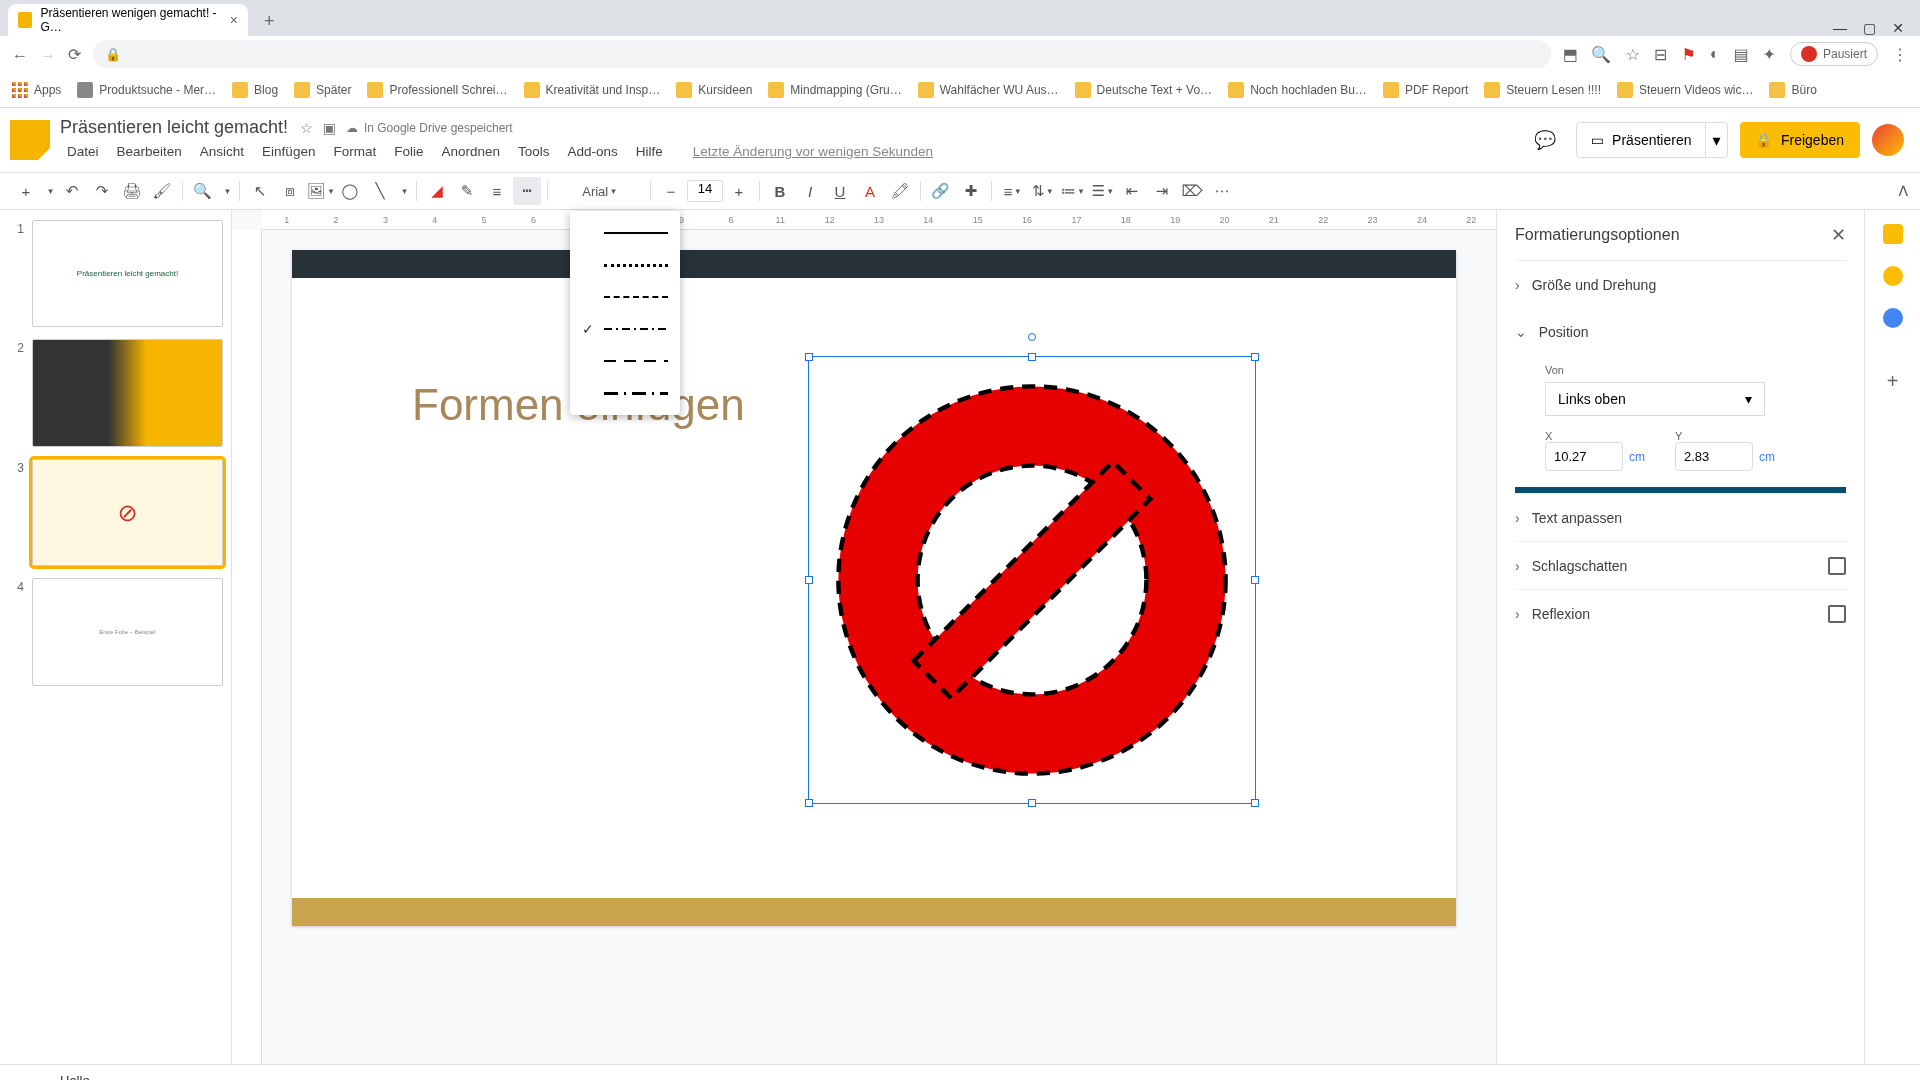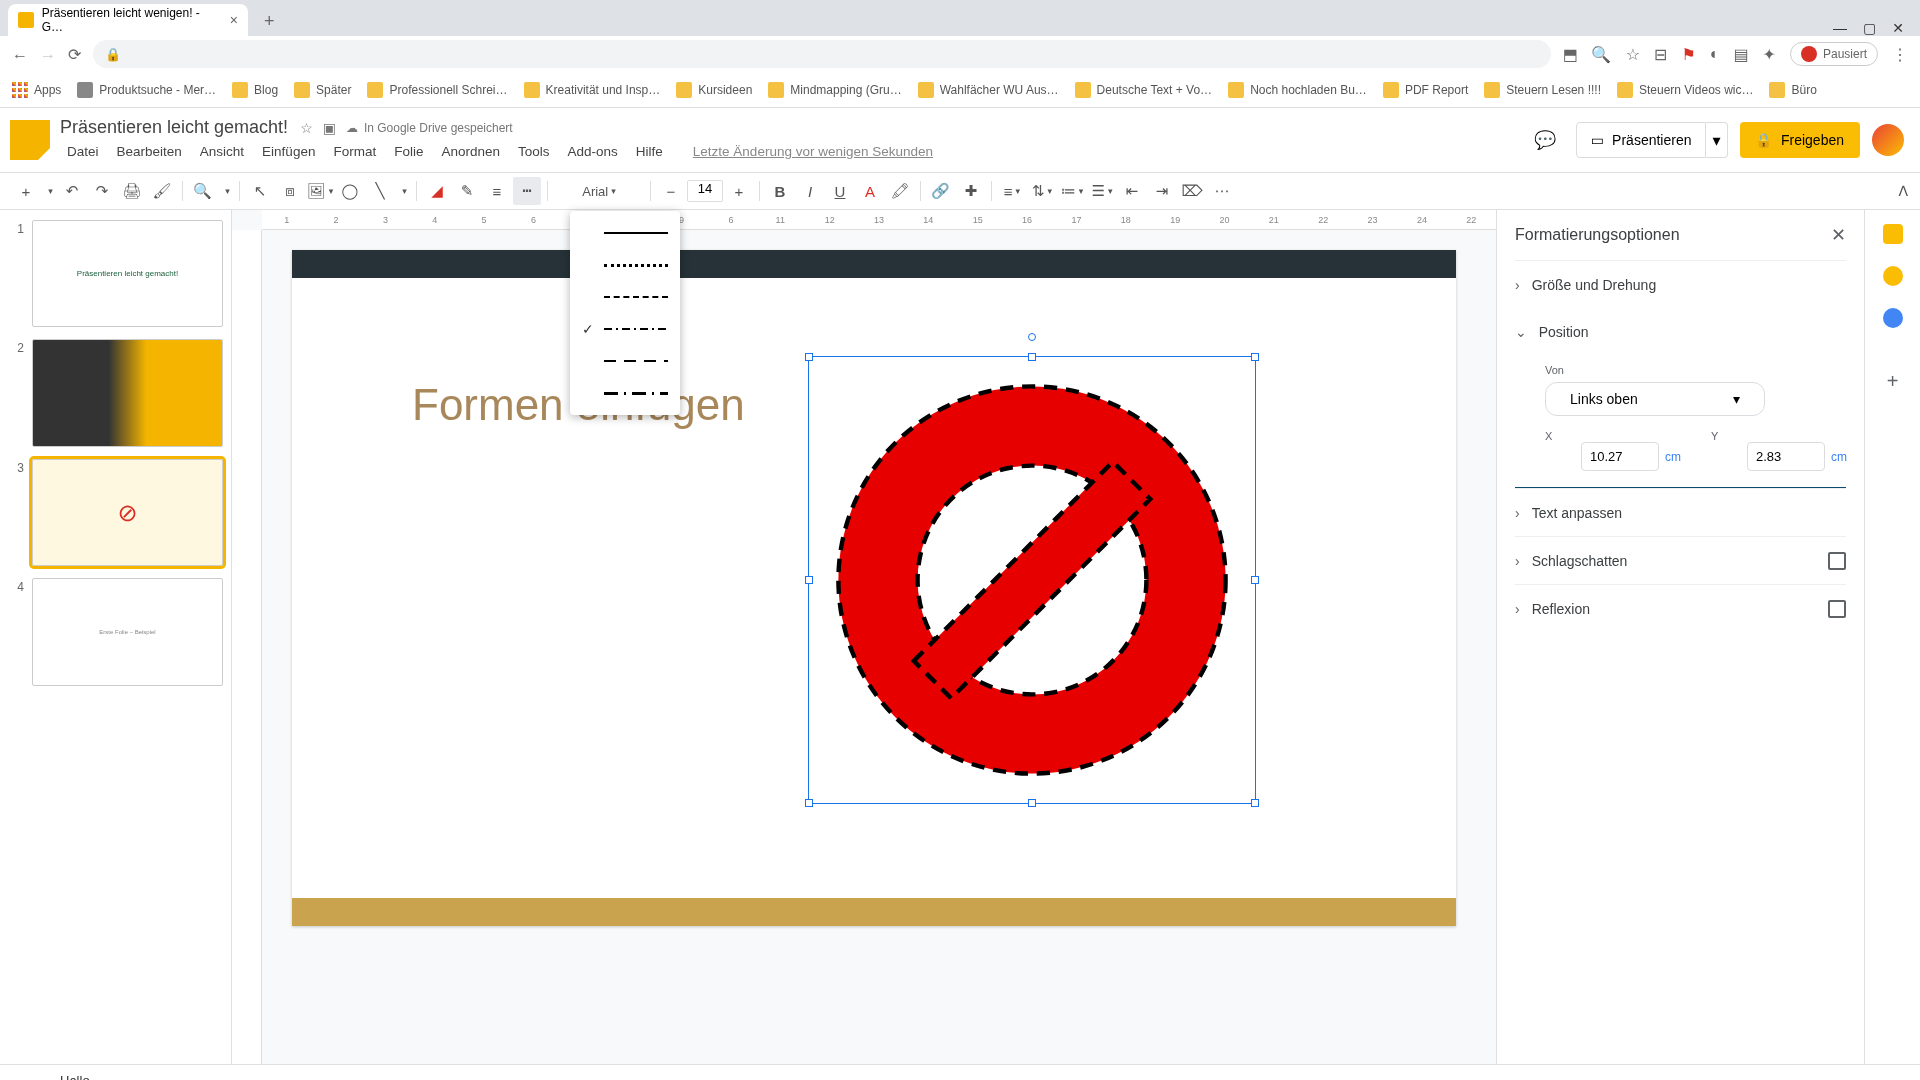--- a/index.html
+++ b/index.html
@@ -99,44 +99,44 @@
 .rotate-handle { position: absolute; top: -24px; left: 50%; margin-left: -4px; width: 8px; height: 8px; background: #fff; border: 1px solid #1a73e8; border-radius: 50%; }
 
 .side-pane { width: 368px; border-left: 1px solid #e0e0e0; padding: 14px 18px; background: #fff; }
 .side-header { display: flex; align-items: center; justify-content: space-between; margin-bottom: 14px; }
 .side-title { font-size: 16px; color: #3c4043; }
 .side-close { font-size: 18px; color: #5f6368; cursor: pointer; }
 .section-row { display: flex; align-items: center; gap: 12px; height: 48px; border-top: 1px solid #eee; cursor: pointer; font-size: 14px; color: #3c4043; }
 .section-row.open { border-top: none; }
 .chev { color: #5f6368; font-size: 14px; }
 .section-checkbox { margin-left: auto; width: 18px; height: 18px; border: 2px solid #5f6368; border-radius: 2px; }
-.pos-content { padding: 8px 0 16px 30px; border-bottom: 1px solid #0c4a6e; }
+.pos-content { padding: 8px 0 16px 30px; border-bottom: 6px solid #0c4a6e; }
 .pos-label { font-size: 11px; color: #5f6368; margin-bottom: 6px; }
-.pos-select { border: 1px solid #dadce0; border-radius: 12px; padding: 8px 24px; font-size: 14px; width: 220px; display: flex; justify-content: space-between; cursor: pointer; }
+.pos-select { border: 1px solid #dadce0; border-radius: 0; padding: 8px 12px; font-size: 14px; width: 220px; display: flex; justify-content: space-between; cursor: pointer; }
 .pos-inputs { display: flex; gap: 30px; margin-top: 14px; }
 .pos-inp-group { }
 .pos-inp-label { font-size: 11px; color: #5f6368; }
 .pos-inp-row { display: flex; align-items: center; gap: 6px; }
-.pos-input { border: 1px solid #dadce0; border-radius: 4px; padding: 6px 8px; font-size: 13px; width: 78px; margin-left: 36px; }
+.pos-input { border: 1px solid #dadce0; border-radius: 4px; padding: 6px 8px; font-size: 13px; width: 78px; }
 .pos-unit { font-size: 12px; color: #3b82f6; }
 
 .right-rail { width: 56px; border-left: 1px solid #e0e0e0; display: flex; flex-direction: column; align-items: center; padding: 14px 0; gap: 22px; }
 .rail-icon { width: 20px; height: 20px; border-radius: 4px; cursor: pointer; }
 .rail-plus { margin-top: 20px; font-size: 20px; color: #5f6368; cursor: pointer; }
 
 .speaker-notes { height: 40px; border-top: 1px solid #e0e0e0; padding: 8px 60px; font-size: 13px; color: #333; }
 </style>
 </head>
 <body>
 
 <div class="browser-chrome">
   <div class="tab-bar">
     <div class="tab">
       <span class="tab-favicon"></span>
-      <span>Präsentieren leicht wenigen! - G…</span>
+      <span>Präsentieren wenigen gemacht! - G…</span>
       <span class="tab-close">×</span>
     </div>
     <span class="new-tab">+</span>
     <div class="window-controls">
       <span>—</span>
       <span>▢</span>
       <span>✕</span>
     </div>
   </div>
   <div class="addr-bar">

